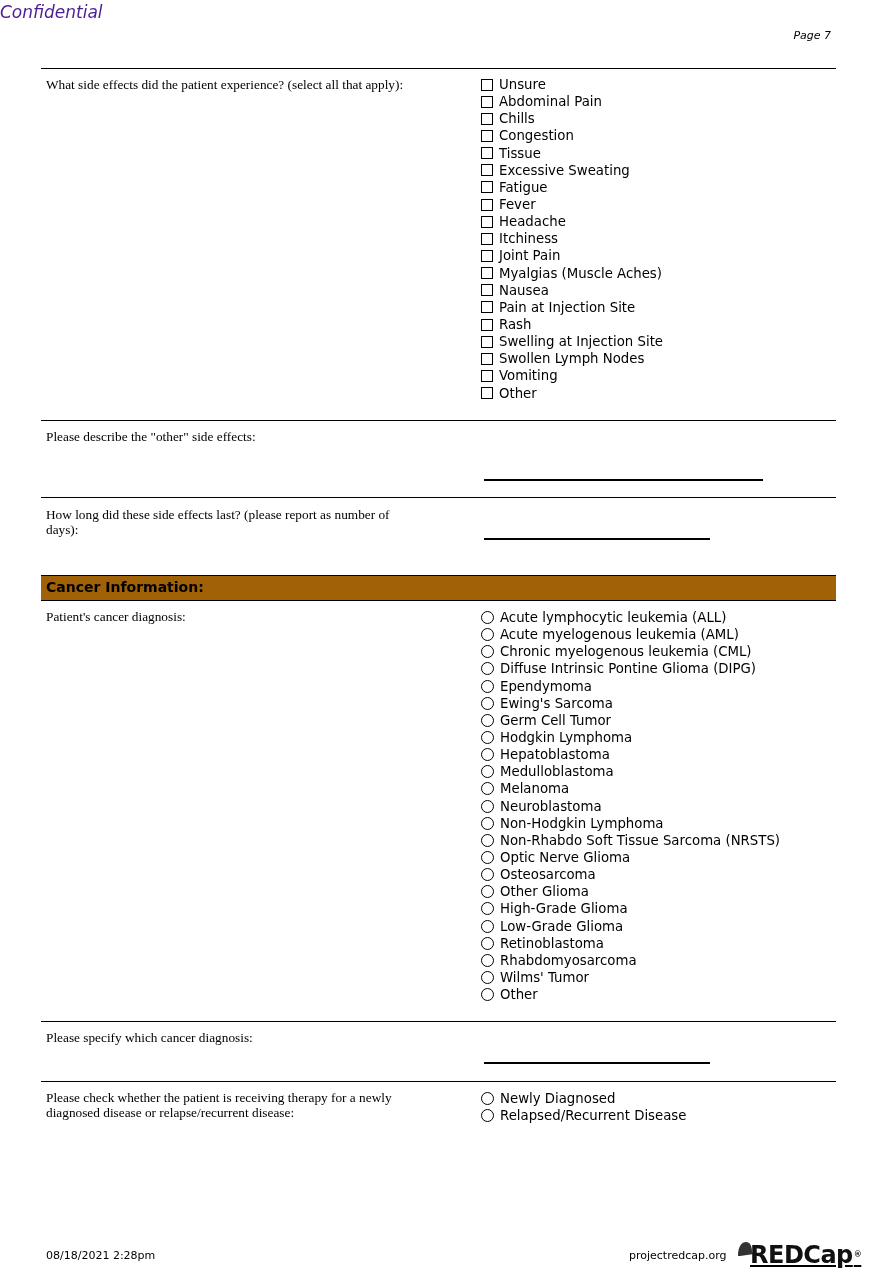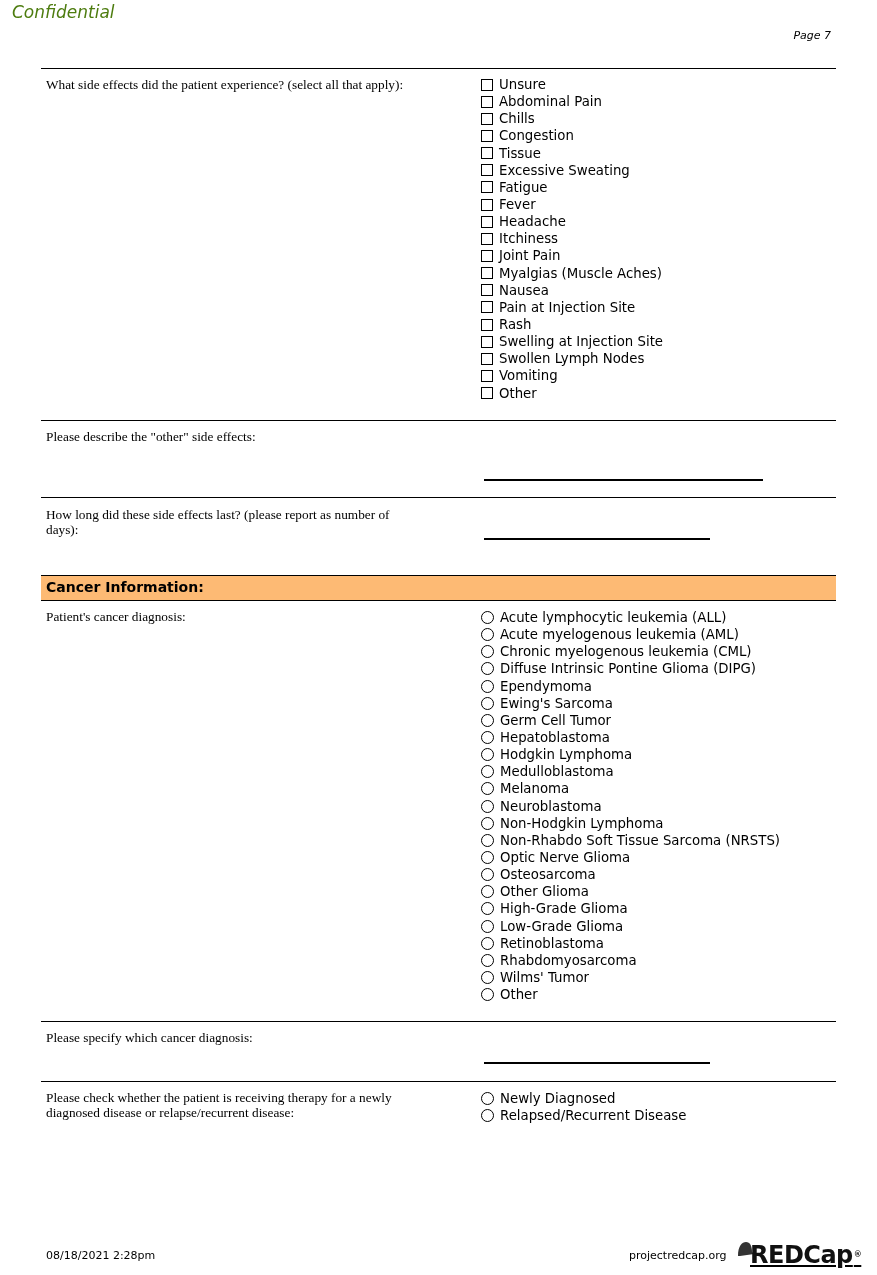--- a/index.html
+++ b/index.html
@@ -1,28 +1,28 @@
 <!DOCTYPE html>
 <html><head>
 <meta charset="utf-8">
 <style>
   html, body { margin:0; padding:0; background:#fff; }
   body { width:877px; height:1275px; position:relative; overflow:hidden;
          font-family:"DejaVu Sans", sans-serif; color:#000; font-size:13.3px; }
   .abs { position:absolute; }
-  .confidential { left:12px; top:2px; font-style:italic; font-size:17px; color:#4d7c0f; }
+  .confidential { left:0; top:2px; font-style:italic; font-size:17px; color:#4c1d95; }
   .pagenum { right:46px; top:29px; font-style:italic; font-size:11px; }
   .rule { position:absolute; left:41px; width:795px; height:1px; background:#000; }
   .qlabel { position:absolute; left:46px; width:360px; line-height:15px; font-size:13.3px;font-family:Liberation Serif, serif; }
   .opts { position:absolute; left:481px; }
   .opt { height:17.15px; line-height:17.15px; display:flex; align-items:center; white-space:nowrap; font-size:13.3px; }
   .cb { width:12px; height:12px; border:1px solid #000; box-sizing:border-box; margin-right:6px; flex:none; background:#fff; }
   .rb { width:13px; height:13px; border:1px solid #000; border-radius:50%; box-sizing:border-box; margin-right:6px; flex:none; background:#fff; }
   .line { position:absolute; height:2px; background:#000; }
-  .section { position:absolute; left:41px; width:795px; top:575px; height:26px; background:#fdba74;
+  .section { position:absolute; left:41px; width:795px; top:575px; height:26px; background:#a16207;
              border-top:1px solid #000; border-bottom:1px solid #000; box-sizing:border-box; }
   .section span { position:absolute; left:5px; top:3px; font-weight:bold; font-size:14px; }
   .footer-date { left:46px; top:1249px; font-size:11px; }
   .footer-site { left:609px; top:1249px; font-size:11px;margin-left:20px; }
   .logo { left:736px; top:1240px; display:flex; align-items:flex-end;text-decoration:underline; }
   .logo-text { font-weight:bold; font-size:24px; color:#111; letter-spacing:-0.5px; line-height:26px; }
   .logo-reg { font-size:8px; vertical-align:top; margin-left:1px; }
 </style>
 </head>
 <body>
@@ -151,25 +151,25 @@
     <div class="opt">
       <span class="rb"></span>
       <span>Ewing's Sarcoma</span>
     </div>
     <div class="opt">
       <span class="rb"></span>
       <span>Germ Cell Tumor</span>
     </div>
     <div class="opt">
       <span class="rb"></span>
+      <span>Hodgkin Lymphoma</span>
+    </div>
+    <div class="opt">
+      <span class="rb"></span>
       <span>Hepatoblastoma</span>
-    </div>
-    <div class="opt">
-      <span class="rb"></span>
-      <span>Hodgkin Lymphoma</span>
     </div>
     <div class="opt">
       <span class="rb"></span>
       <span>Medulloblastoma</span>
     </div>
     <div class="opt">
       <span class="rb"></span>
       <span>Melanoma</span>
     </div>
     <div class="opt">

